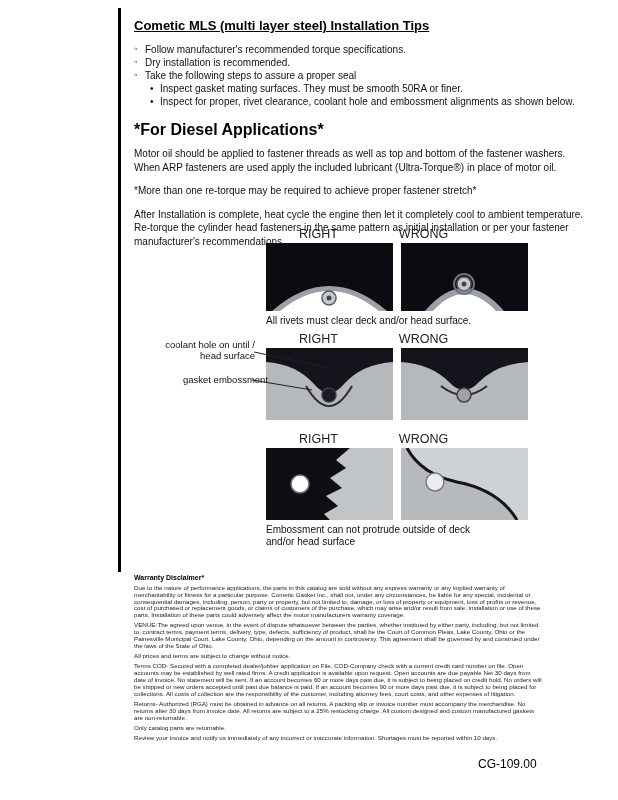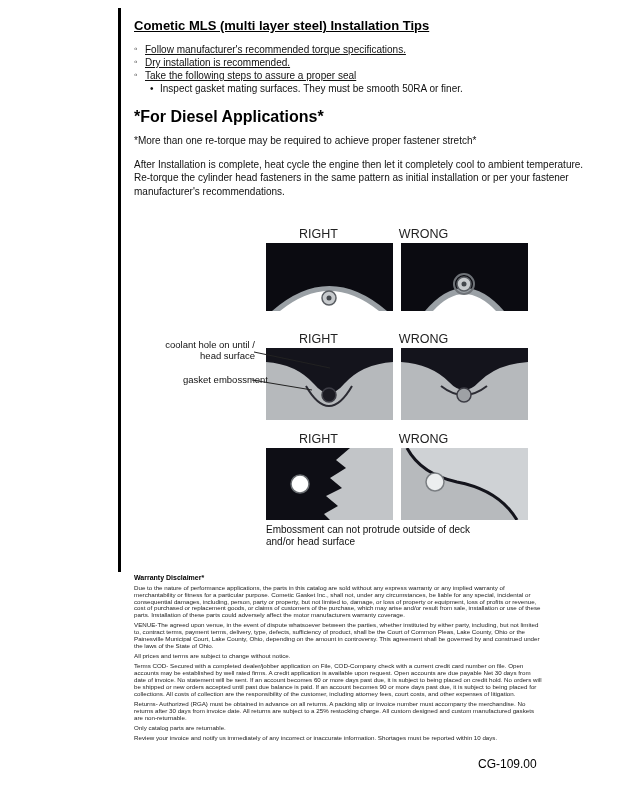--- a/index.html
+++ b/index.html
@@ -4,21 +4,21 @@
 <style>
   html,body{margin:0;padding:0;background:#ffffff;}
   .page{
     position:relative;width:618px;height:800px;background:#fff;
     font-family:"Liberation Sans",sans-serif;color:#111;overflow:hidden;margin-left:30px;
   }
   .left-rule{position:absolute;left:88px;top:8px;width:3px;height:564px;background:#000;}
 
   .content{position:absolute;left:104px;top:14px;width:456px;}
   .title{font-size:13px;font-weight:bold;text-decoration:underline;margin:4px 0 10px 0;color:#000;}
-  .b1{font-size:10px;line-height:13px;padding-left:11px;position:relative;text-decoration:underline;}
+  .b1{font-size:10px;line-height:13px;padding-left:11px;position:relative;}
   .b1::before{content:"◦";position:absolute;left:0;top:-1px;font-size:10px;}
   .b2{font-size:10px;line-height:13px;padding-left:10px;margin-left:16px;position:relative;}
   .b2::before{content:"•";position:absolute;left:0;top:0;font-size:10px;}
   .diesel-h{font-size:16px;font-weight:bold;margin:13px 0 8px 0;color:#000;}
   .para{font-size:10px;line-height:13.5px;margin:0 0 10px 0;width:452px;}
   .note{font-size:10px;margin-top:2px;}
 
   .dia-row{position:absolute;left:236px;width:210px;}
   #row1{top:227px;} #row2{top:332px;} #row3{top:432px;}
   .labels{display:flex;}
@@ -46,22 +46,24 @@
 <div class="page">
 
   <div class="left-rule"></div>
 
   <div class="content">
     <h1 class="title">Cometic MLS (multi layer steel) Installation Tips</h1>
     <div class="b1">Follow manufacturer's recommended torque specifications.</div>
     <div class="b1">Dry installation is recommended.</div>
     <div class="b1">Take the following steps to assure a proper seal</div>
     <div class="b2">Inspect gasket mating surfaces.  They must be smooth 50RA or finer.</div>
+    <div class="b2">Inspect for proper, rivet clearance, coolant hole and embossment alignments as shown below.</div>
 
     <h2 class="diesel-h">*For Diesel Applications*</h2>
+    <p class="para">Motor oil should be applied to fastener threads as well as top and bottom of the fastener washers. When ARP fasteners are used apply the included lubricant (Ultra-Torque®) in place of motor oil.</p>
     <p class="para note">*More than one re-torque may be required to achieve proper fastener stretch*</p>
     <p class="para">After Installation is complete, heat cycle the engine then let it completely cool to ambient temperature. Re-torque the cylinder head fasteners in the same pattern as initial installation or per your fastener manufacturer's recommendations.</p>
   </div>
 
   <div class="dia-row" id="row1">
     <div class="labels">
       <span>RIGHT</span>
       <span>WRONG</span>
     </div>
     <div class="panels">
@@ -78,20 +80,21 @@
         <svg viewBox="0 0 127 68" width="127" height="68">
           <rect width="127" height="68" fill="#0b0b11"></rect>
           <path d="M24,68 Q63,22 103,68 Z" fill="#9aa0a5"></path>
           <path d="M32,68 Q63,34 95,68 Z" fill="#ffffff"></path>
           <circle cx="63" cy="41" r="10" fill="none" stroke="#6e7277" stroke-width="2"></circle>
           <circle cx="63" cy="41" r="7" fill="#c7cacd" stroke="#5a5e63" stroke-width="1.5"></circle>
           <circle cx="63" cy="41" r="2.5" fill="#43474c"></circle>
         </svg>
       </div>
     </div>
+    <div class="caption">All rivets must clear deck and/or head surface.</div>
   </div>
 
   <div class="dia-row" id="row2">
     <div class="labels">
       <span>RIGHT</span>
       <span>WRONG</span>
     </div>
     <div class="panels">
       <div class="panel">
         <svg viewBox="0 0 127 72" width="127" height="72">

